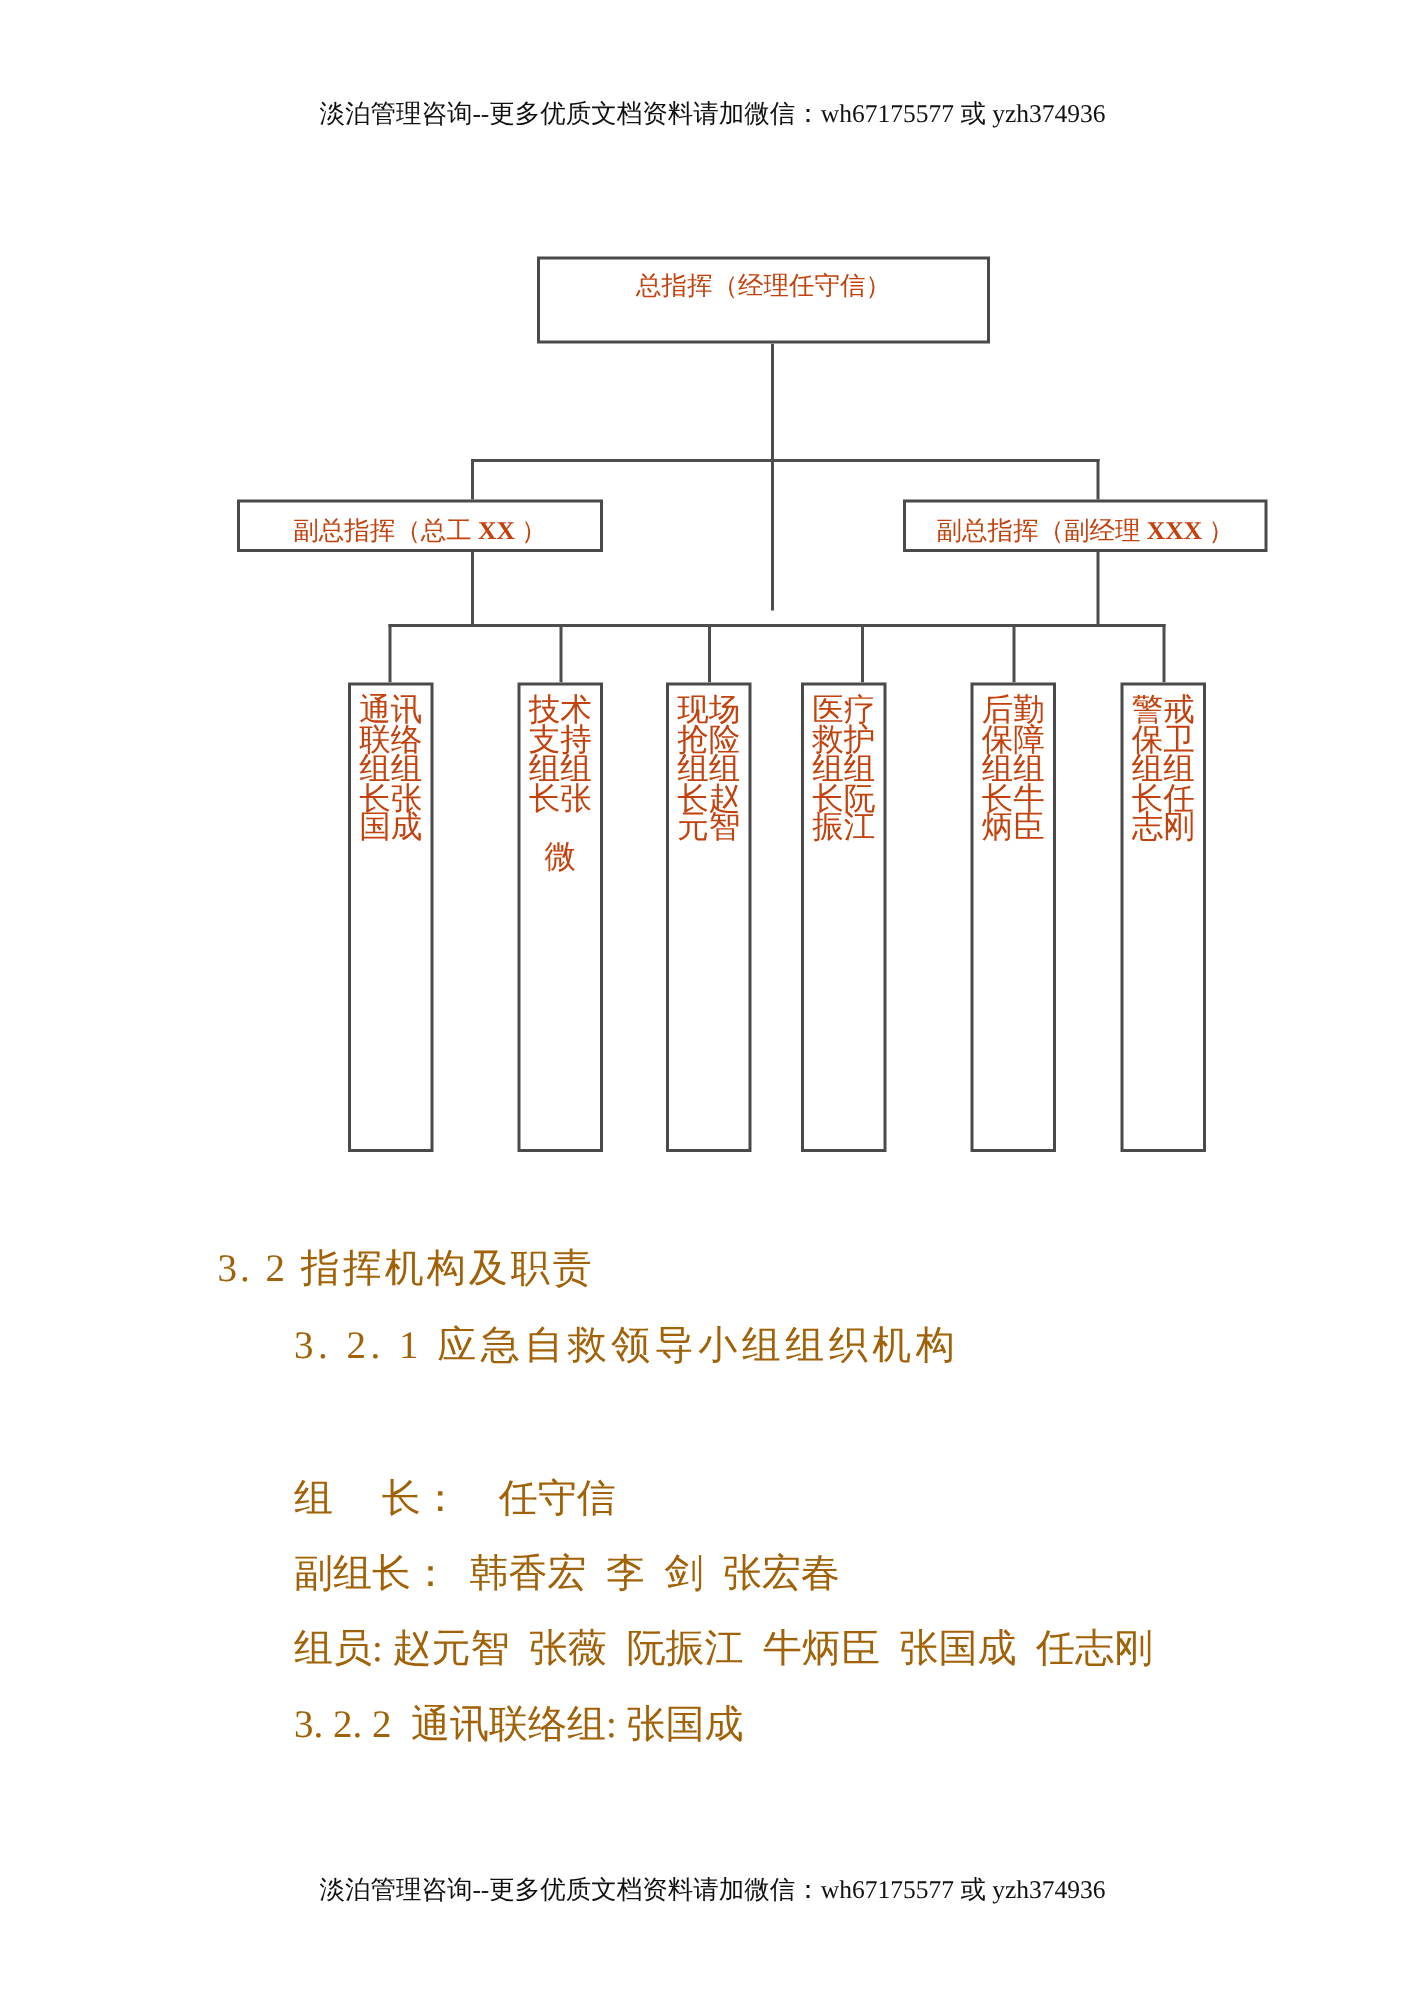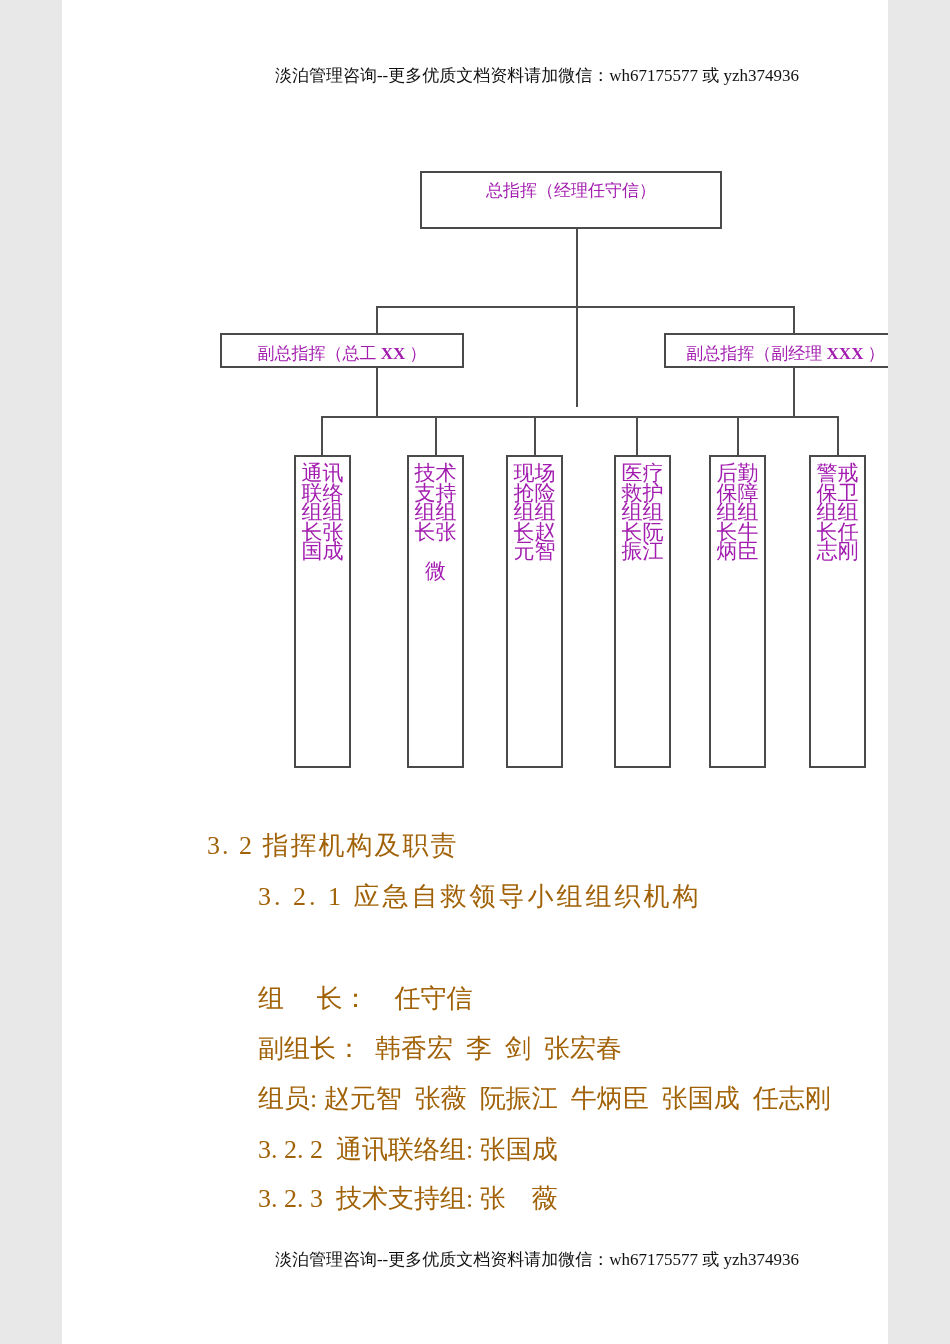--- a/index.html
+++ b/index.html
@@ -1,35 +1,35 @@
 <!DOCTYPE html>
 <html><head>
 <meta charset="utf-8">
 <style>
   html,body { margin:0; padding:0; background:#e8e8e8; }
   .page {
-    position:relative; width:826px; height:1344px; margin:0 auto;
+    position:relative; width:950px; height:1344px; margin:0 auto;
     background:#ffffff; overflow:hidden;
     font-family:"Liberation Serif","DejaVu Serif",serif; color:#000;
   }
   .hf {
     position:absolute; left:0; width:950px; text-align:center;
     font-size:17px; color:#111; white-space:pre-wrap;
   }
   .header { top:64px; }
   .footer { top:1248px; }
 
   
   .vline { position:absolute; width:2px; background:#4d4d4d; }
   .hline { position:absolute; height:2px; background:#4d4d4d; }
 
   
   .box {
     position:absolute; box-sizing:border-box; background:#ffffff;
-    border:2px solid #4a4a4a; text-align:center; font-size:17px; color:#a21caf;
+    border:2px solid #4a4a4a; text-align:center; font-size:17px; color:#c2410c;
   }
   .commander { left:358px; top:171px; width:302px; height:58px; padding-top:6px; }
   .deputy    { top:333px; height:35px; padding-top:7px; }
   .deputy span { white-space:pre; }
   .deputy-left  { left:158px; width:244px; }
   .deputy-right { left:602px; width:243px; }
   .b { font-weight:bold;margin-top:29px; }
   .group {
     top:455px; width:57px; height:313px; padding-top:7px;
     white-space:pre-line; line-height:19.5px; font-size:21px;
@@ -85,21 +85,21 @@
 支持
 组组
 长张
 
 微</div>
     <div class="box group" style="left:444px;">现场
 抢险
 组组
 长赵
 元智</div>
-    <div class="box group" style="left:552px;">医疗
+    <div class="box group" style="left:534px;">医疗
 救护
 组组
 长阮
 振江</div>
     <div class="box group" style="left:647px;">后勤
 保障
 组组
 长牛
 炳臣</div>
     <div class="box group" style="left:747px;">警戒
@@ -108,17 +108,16 @@
 长任
 志刚</div>
   </div>
 
   <div class="p heading">3. 2 指挥机构及职责</div>
   <div class="p subheading">3. 2. 1 应急自救领导小组组织机构</div>
   <div class="p l1">组　 长：　任守信</div>
   <div class="p l2">副组长：  韩香宏  李  剑  张宏春</div>
   <div class="p l3">组员: 赵元智  张薇  阮振江  牛炳臣  张国成  任志刚</div>
   <div class="p l4">3. 2. 2  通讯联络组: 张国成</div>
-  <div class="p l5">3. 2. 3  技术支持组: 张　薇</div>
 
   <div class="hf footer">淡泊管理咨询--更多优质文档资料请加微信：wh67175577 或 yzh374936</div>
 
 </div>
 
 </body></html>

